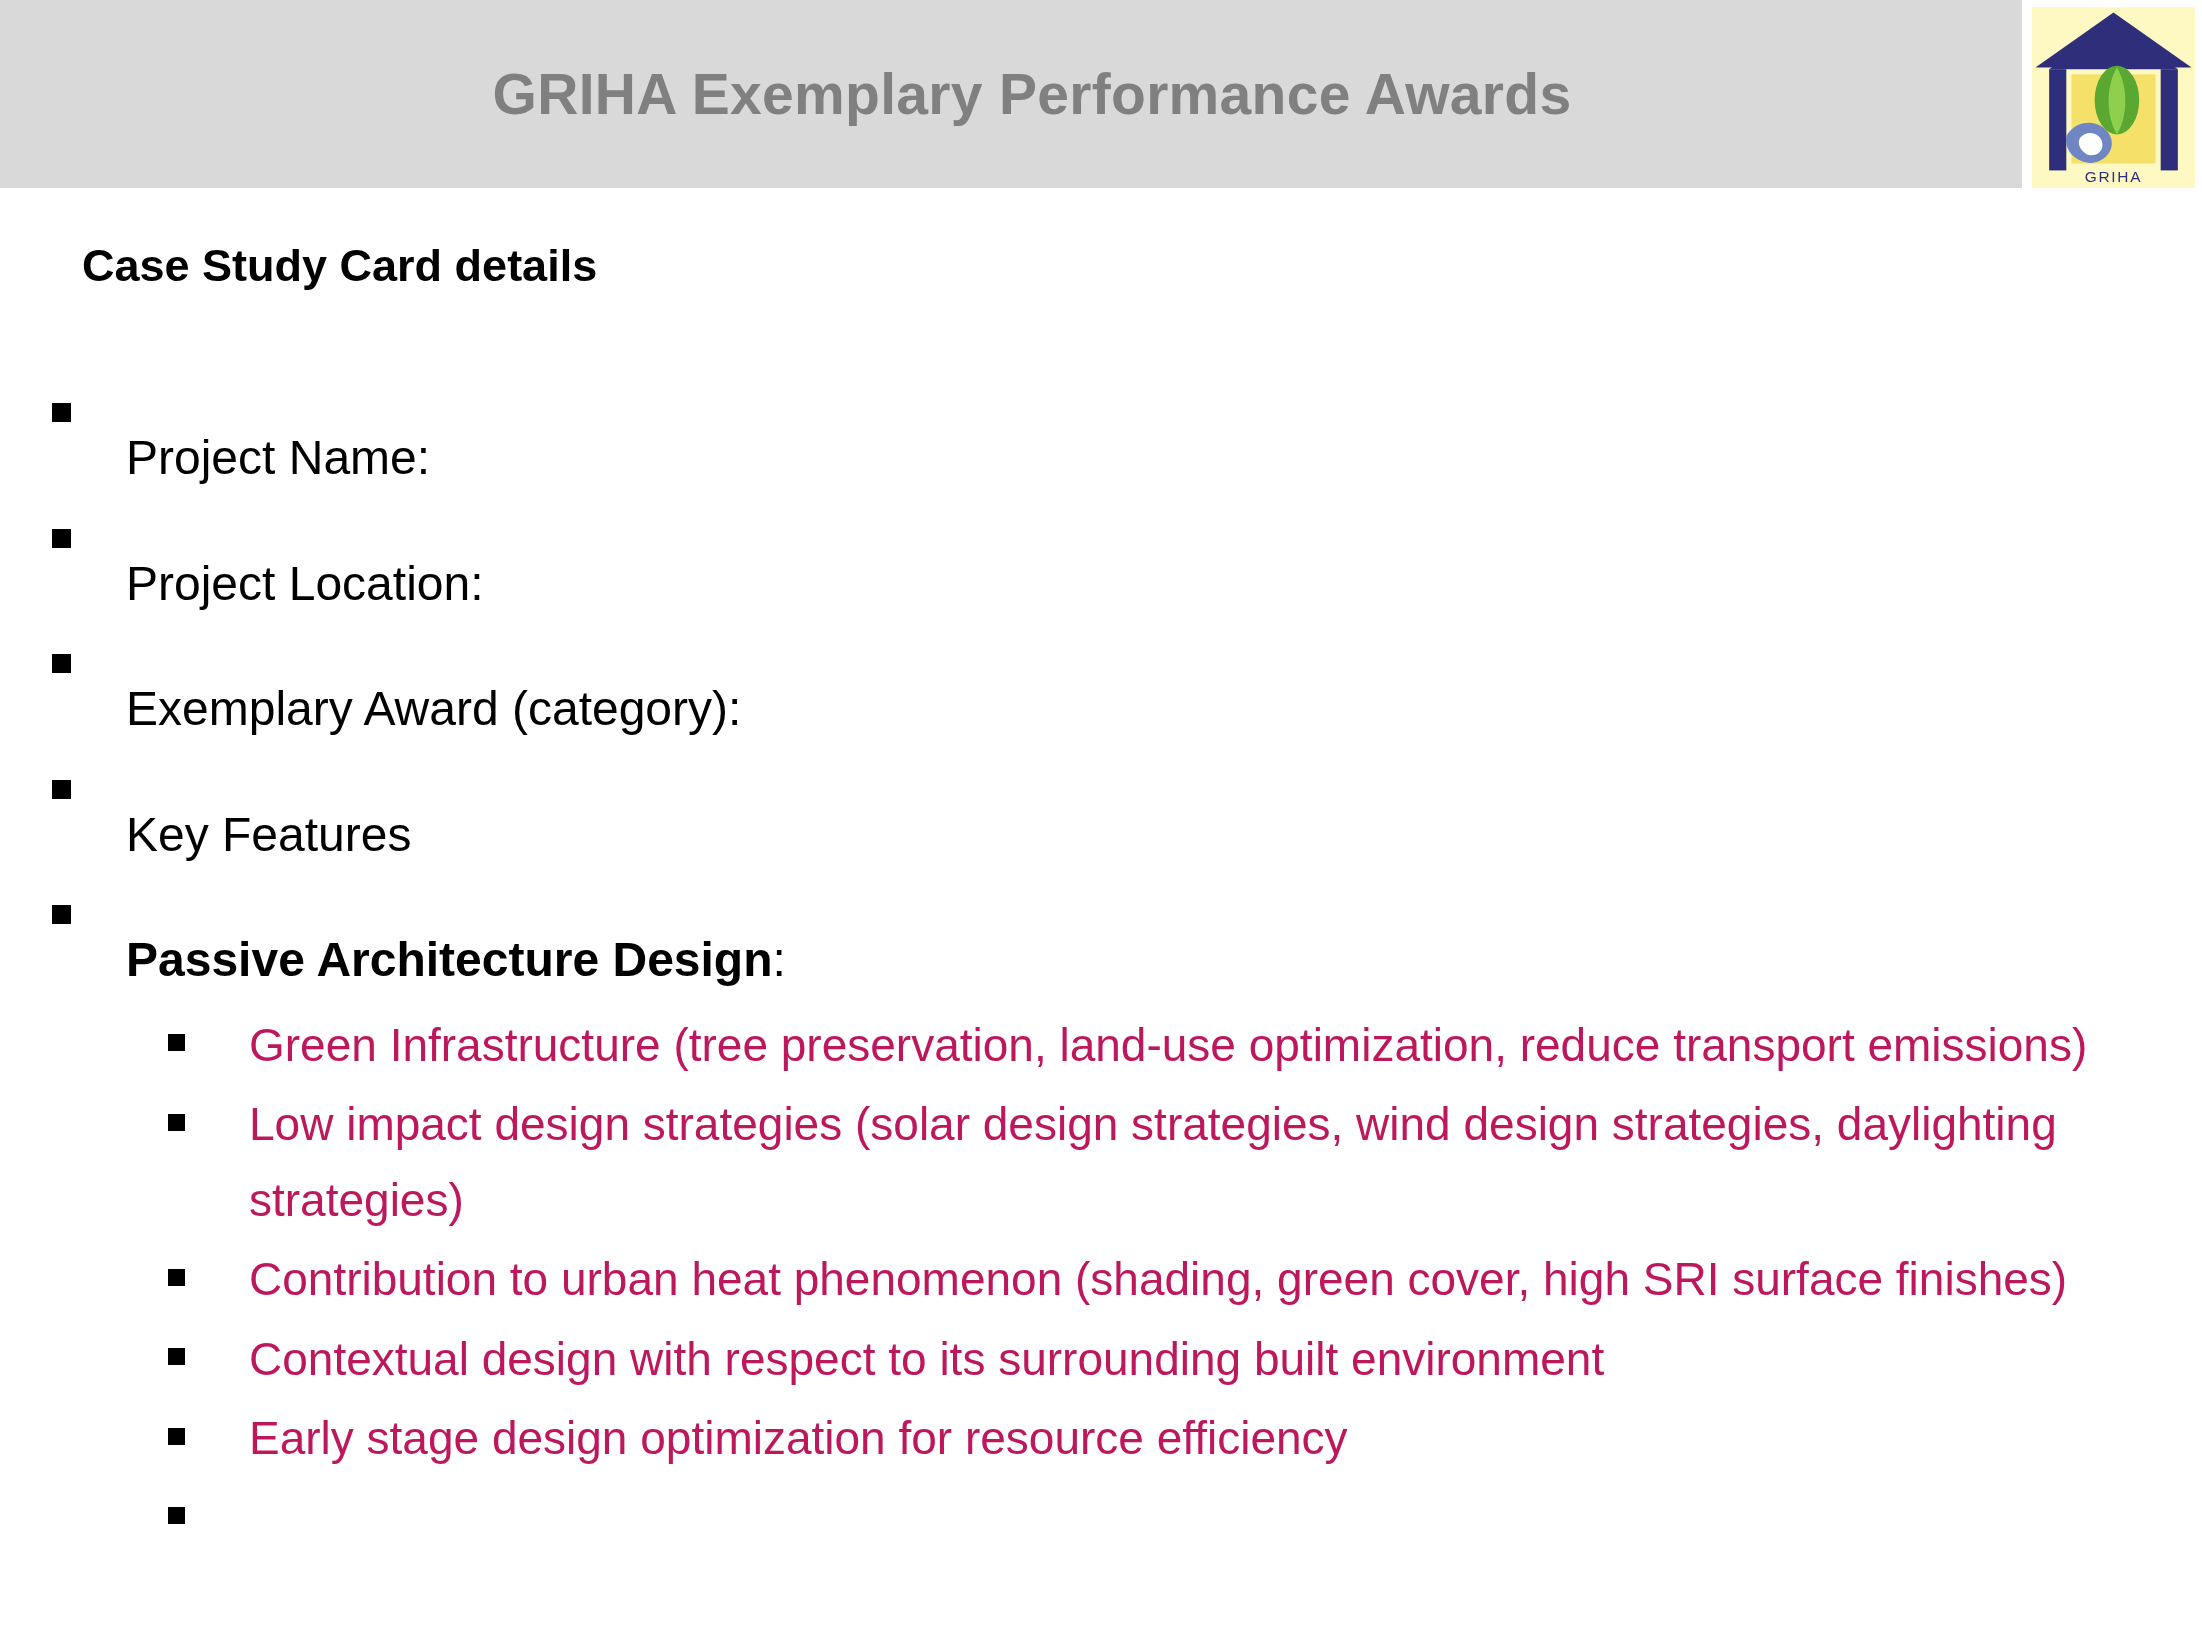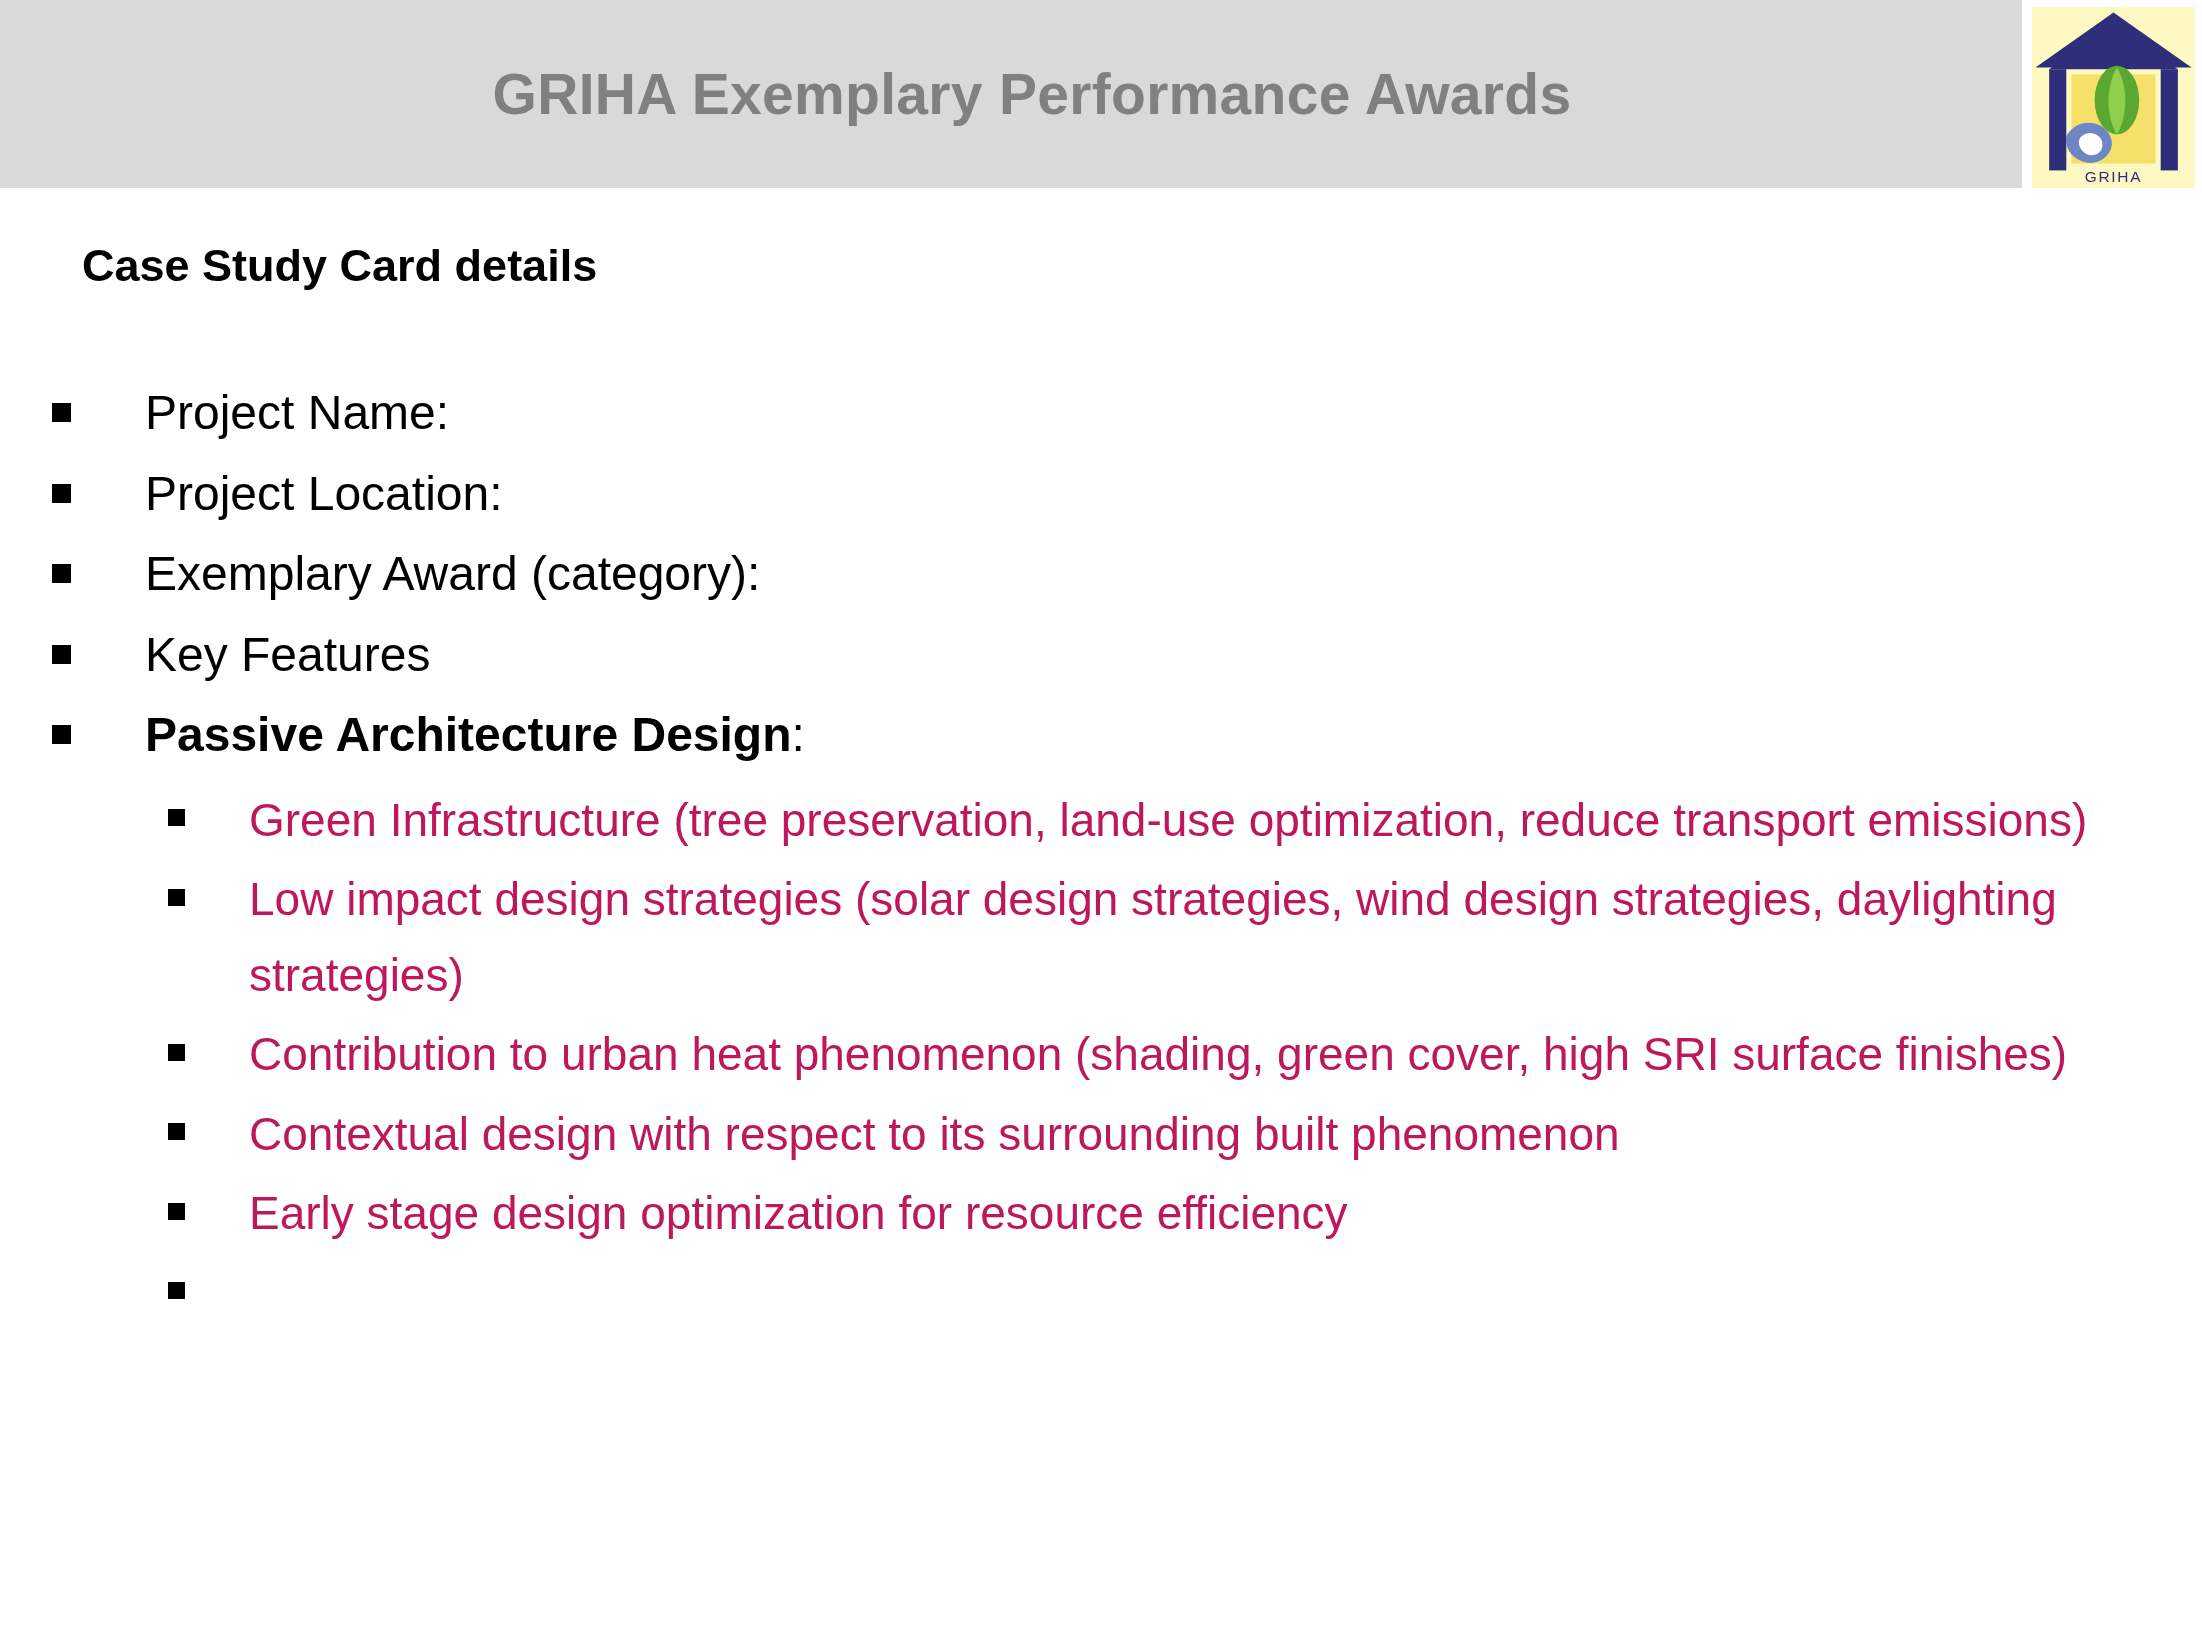--- a/index.html
+++ b/index.html
@@ -73,20 +73,21 @@
     left: 52px;
     top: 189px;
     width: 2125px;
   }
 
   
   .l1 {
     display: flex;
     align-items: flex-start;
     margin-bottom: 8.6px;
+    flex-direction: column;
   }
   .l1 .marker {
     width: 19px;
     height: 19px;
     background: #000000;
     margin-top: 26px;
     margin-right: 0;
     flex: 0 0 auto;
   }
   .l1 .text {
@@ -198,21 +199,21 @@
         <span class="text">Low impact design strategies (solar design strategies, wind design strategies, daylighting strategies)</span>
       </div>
 
       <div class="l2">
         <span class="marker"></span>
         <span class="text">Contribution to urban heat phenomenon (shading, green cover, high SRI surface finishes)</span>
       </div>
 
       <div class="l2">
         <span class="marker"></span>
-        <span class="text">Contextual design with respect to its surrounding built phenomenon</span>
+        <span class="text">Contextual design with respect to its surrounding built environment</span>
       </div>
 
       <div class="l2">
         <span class="marker"></span>
         <span class="text">Early stage design optimization for resource efficiency</span>
       </div>
 
       <div class="l2">
         <span class="marker"></span>
       </div>

